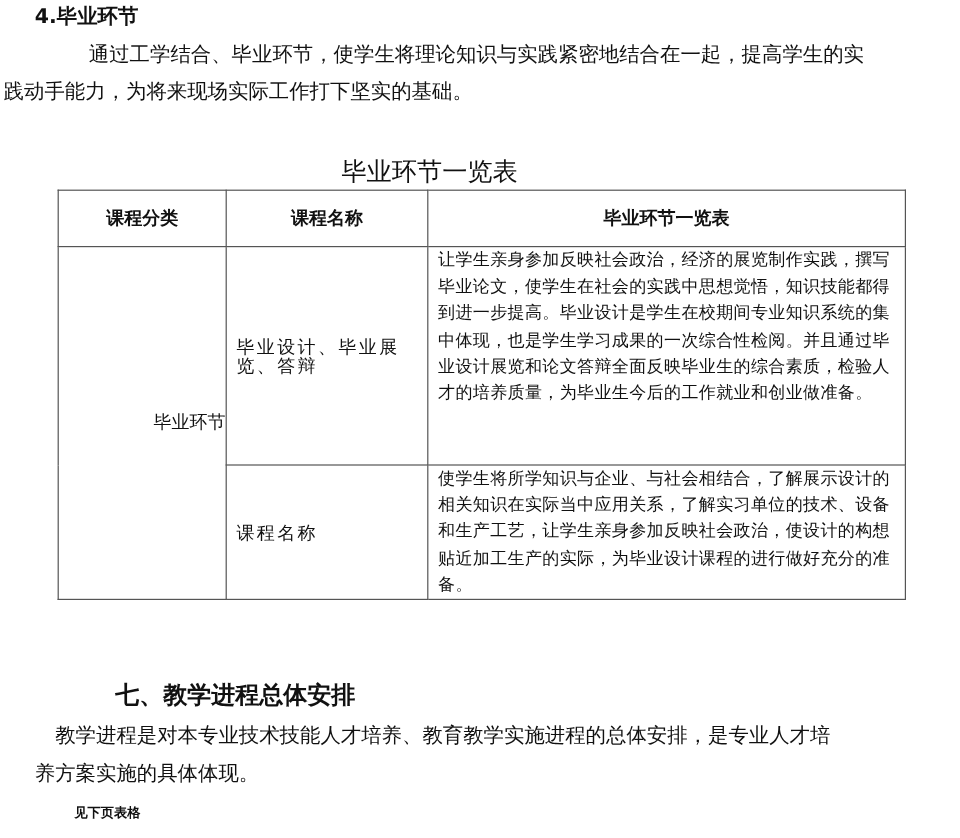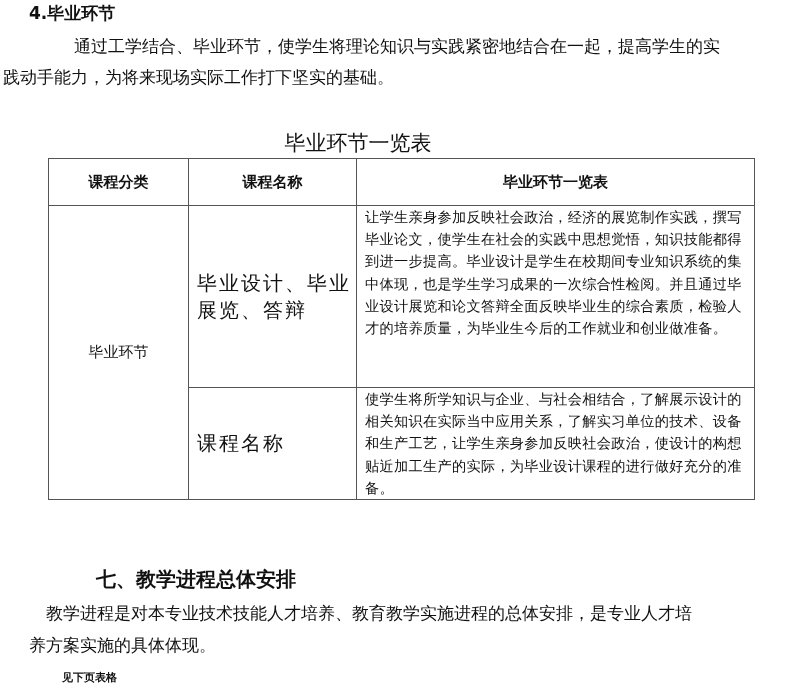--- a/index.html
+++ b/index.html
@@ -8,22 +8,22 @@
   .abs { position: absolute; white-space: nowrap; }
   .h4 { left: 29px; top: 2px; font-size: 17px; font-weight: bold; font-family: "DejaVu Sans", "Liberation Sans", sans-serif; }
   .para { font-size: 17px; line-height: 31px; }
   .p1a { left: 46px; top: 31px; margin-left: 28px; }
   .p1b { left: 3px; top: 62px; }
   .caption { left: 0; width: 716px; text-align: center; top: 129px; font-size: 21px; }
   table.grid { position: absolute; left: 48px; top: 158px; width: 707px; border-collapse: collapse; table-layout: fixed; }
   table.grid td, table.grid th { border: 1px solid #555; padding: 0; }
   table.grid th { height: 46px; font-size: 15px; font-weight: bold; font-family: "DejaVu Sans", "Liberation Sans", sans-serif; text-align: center; vertical-align: middle; }
   .c1 { width: 140px; } .c2 { width: 168px; }
-  td.cat { text-align: center; vertical-align: middle; font-size: 15px; font-family: "DejaVu Sans", "Liberation Sans", sans-serif; }
-  td.name { vertical-align: middle; font-size: 20px; padding-left: 8px !important; line-height: 27px; letter-spacing: 2px; font-family: "DejaVu Sans", "Liberation Sans", sans-serif; }
+  td.cat { text-align: right; vertical-align: middle; font-size: 15px; font-family: "DejaVu Sans", "Liberation Sans", sans-serif; }
+  td.name { vertical-align: middle; font-size: 15px; padding-left: 8px !important; line-height: 16px; letter-spacing: 2px; font-family: "DejaVu Sans", "Liberation Sans", sans-serif; }
   td.req { font-size: 14.2px; line-height: 22.2px; padding: 0 6px 0 8px !important; vertical-align: top; white-space: normal; letter-spacing: 0.3px; margin-top: 12px; }
   .row1 td { height: 181px; } .row2 td { height: 111px; }
   .h7 { left: 52px; top: 566px; font-size: 20px; font-weight: bold; font-family: "DejaVu Sans", "Liberation Sans", sans-serif; margin-left: 44px; }
   .p2a { left: 46px; top: 598px; }
   .p2b { left: 3px; top: 630px; margin-left: 26px; }
   .note { left: 62px; top: 670px; font-size: 11px; font-weight: bold; font-family: "DejaVu Sans", "Liberation Sans", sans-serif; }
 </style>
 </head>
 <body>
 

